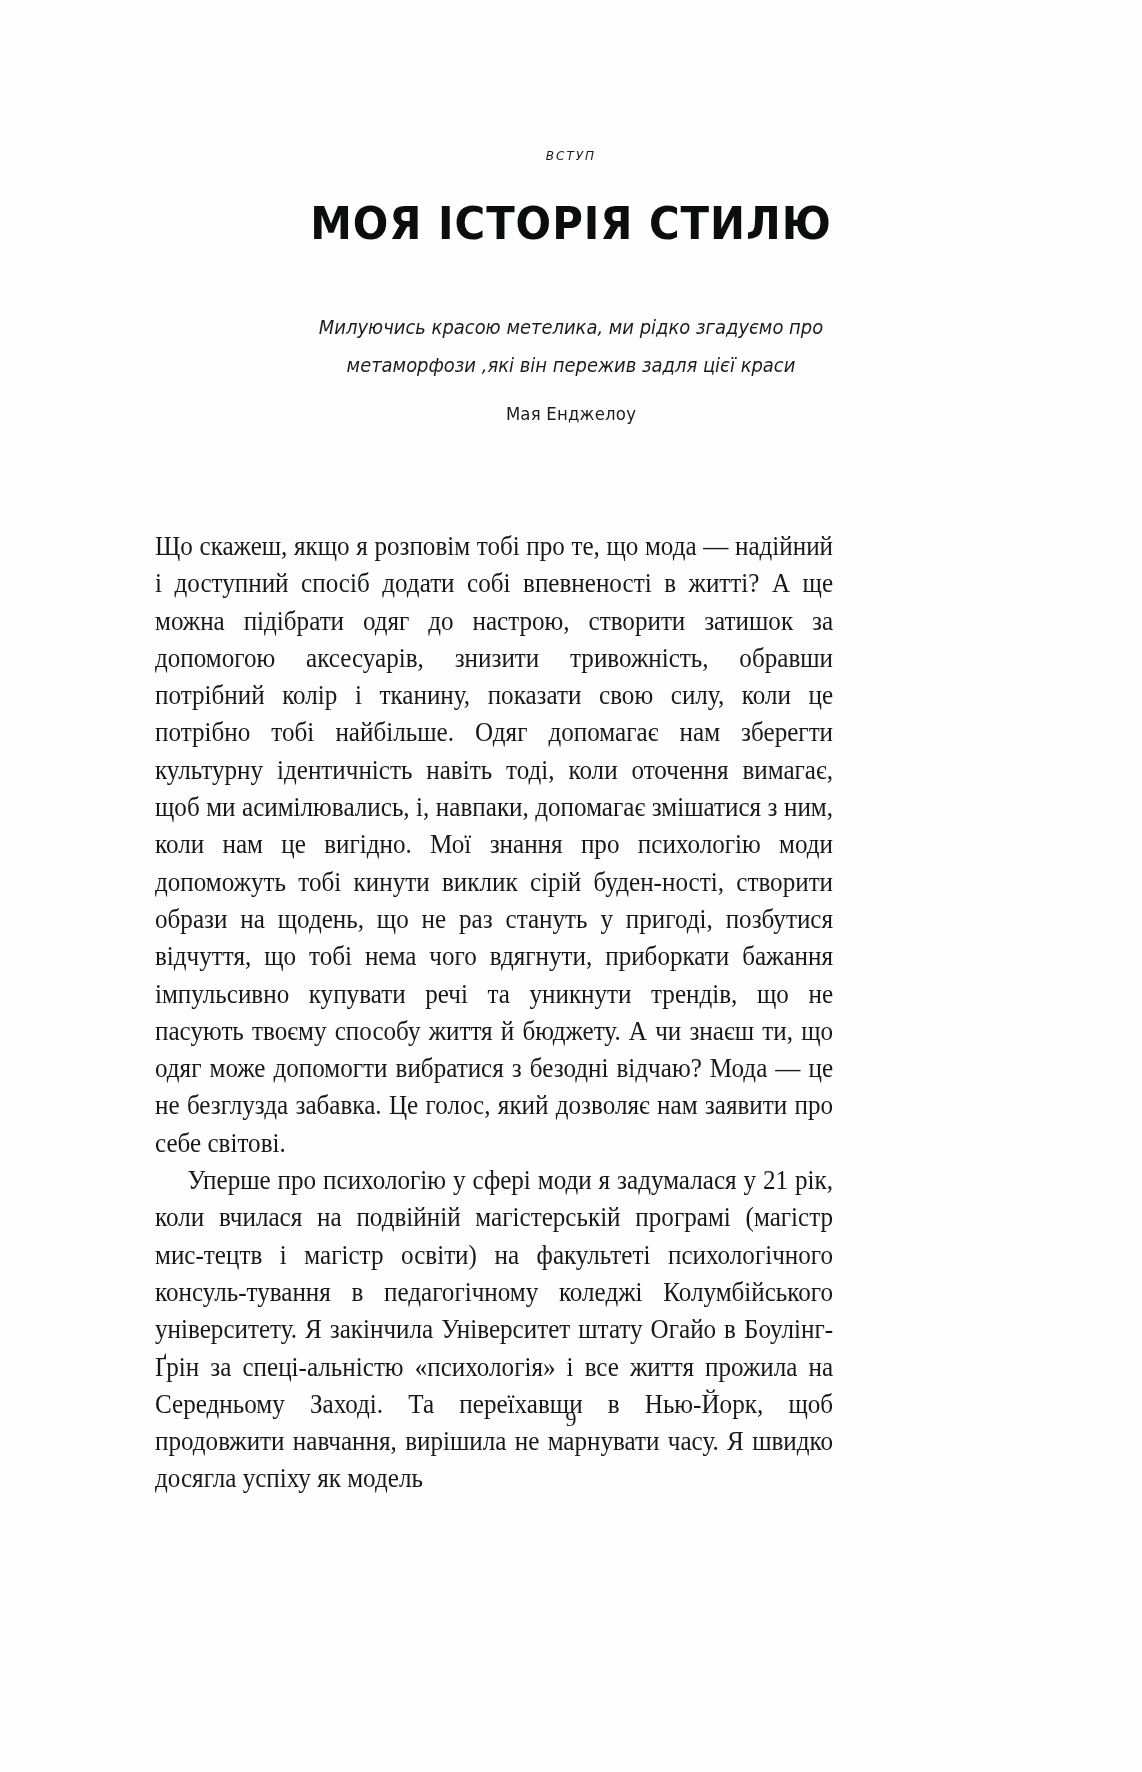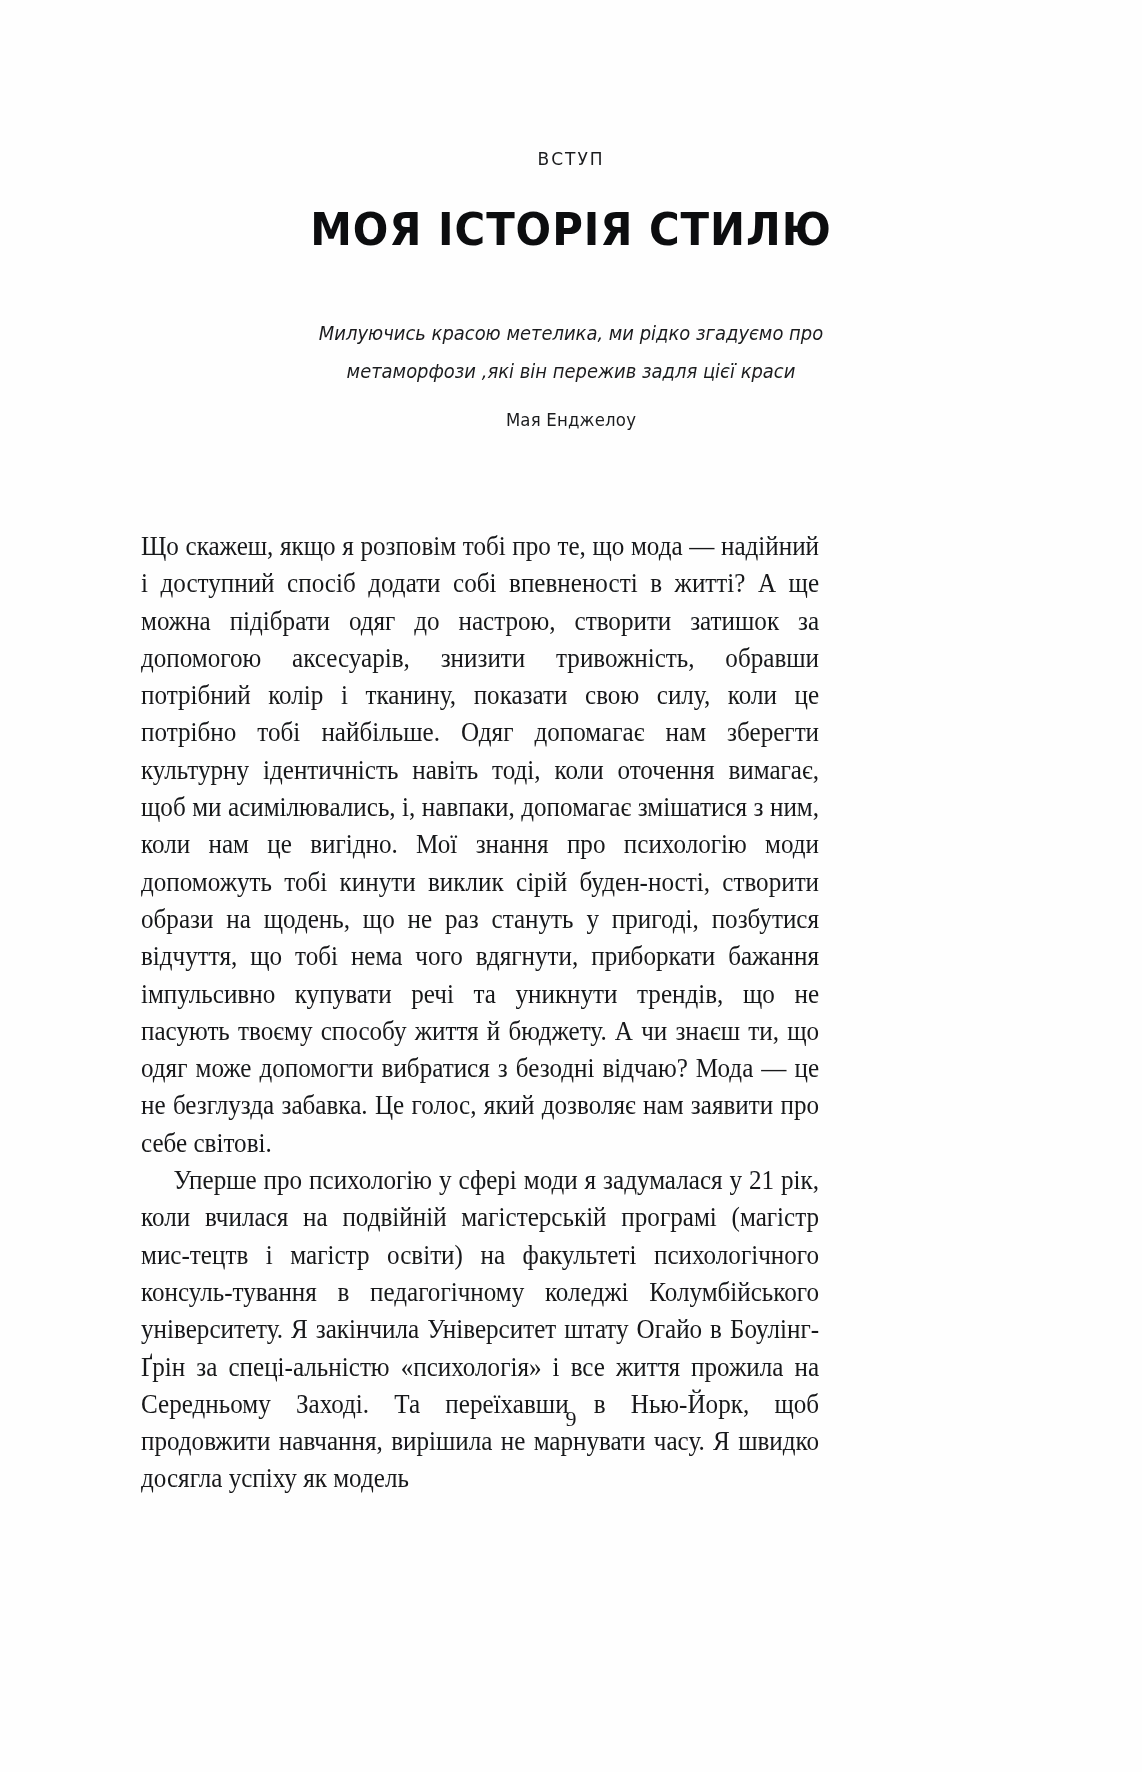--- a/index.html
+++ b/index.html
@@ -28,25 +28,26 @@
   .frontmatter {
     position: absolute;
     left: 0;
     right: 0;
     top: 150px;
     text-align: center;
   }
 
   .kicker {
     font-family: "DejaVu Sans", "Liberation Sans", sans-serif;
-    font-size: 17px;
+    font-size: 12px;
     letter-spacing: 2.0px;
     color: #1b1c1e;
     line-height: 1.1;
     font-weight: 400;
+    font-style: italic;
   }
 
   .chapter-title {
     margin-top: 37px;
     font-family: "DejaVu Sans", "Liberation Sans", sans-serif;
     font-weight: 700;
     font-size: 45px;
     letter-spacing: 1.0px;
     color: #0c0d0f;
     line-height: 1.05;
@@ -69,21 +70,21 @@
     font-family: "DejaVu Sans", "Liberation Sans", sans-serif;
     font-style: normal;
     font-size: 18px;
     color: #1b1c1e;
     letter-spacing: 0.2px;
   }
 
   
   .body-block {
     position: absolute;
-    left: 141px;
+    left: 155px;
     top: 528px;
     width: 678px;
   }
 
   .para {
     margin: 0;
     font-family: "Liberation Serif", "DejaVu Serif", serif;
     font-size: 26.3px;
     line-height: 37.3px;
     text-align: justify;

